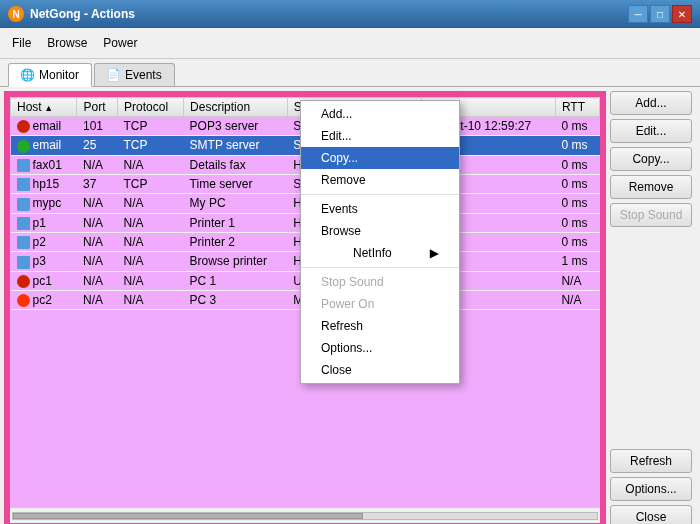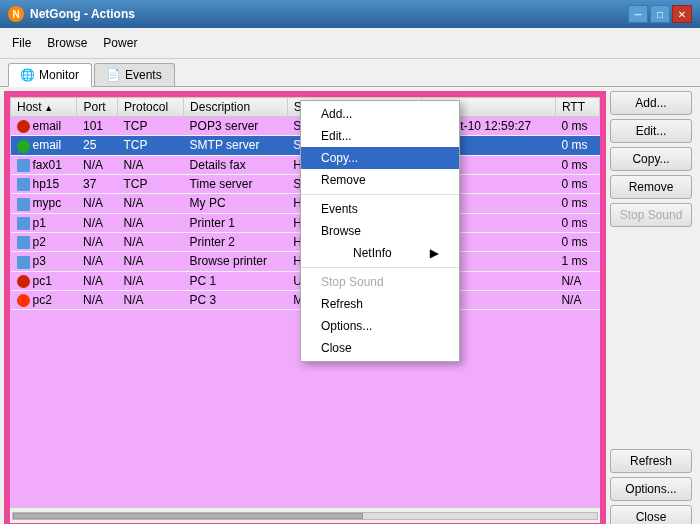--- a/index.html
+++ b/index.html
@@ -421,16 +421,17 @@
     <div class="ctx-item">Remove</div>
     <div class="ctx-separator"></div>
     <div class="ctx-item">Events</div>
     <div class="ctx-item">Browse</div>
     <div class="ctx-item" style="display: flex; justify-content: space-between; margin-left: 32px;">
       <span>NetInfo</span>
       <span style="margin-left:20px;">▶</span>
     </div>
     <div class="ctx-separator"></div>
     <div class="ctx-item disabled">Stop Sound</div>
+    <div class="ctx-item disabled">Power On</div>
     <div class="ctx-item">Refresh</div>
     <div class="ctx-item">Options...</div>
     <div class="ctx-item">Close</div>
   </div>
 
 </body></html>

